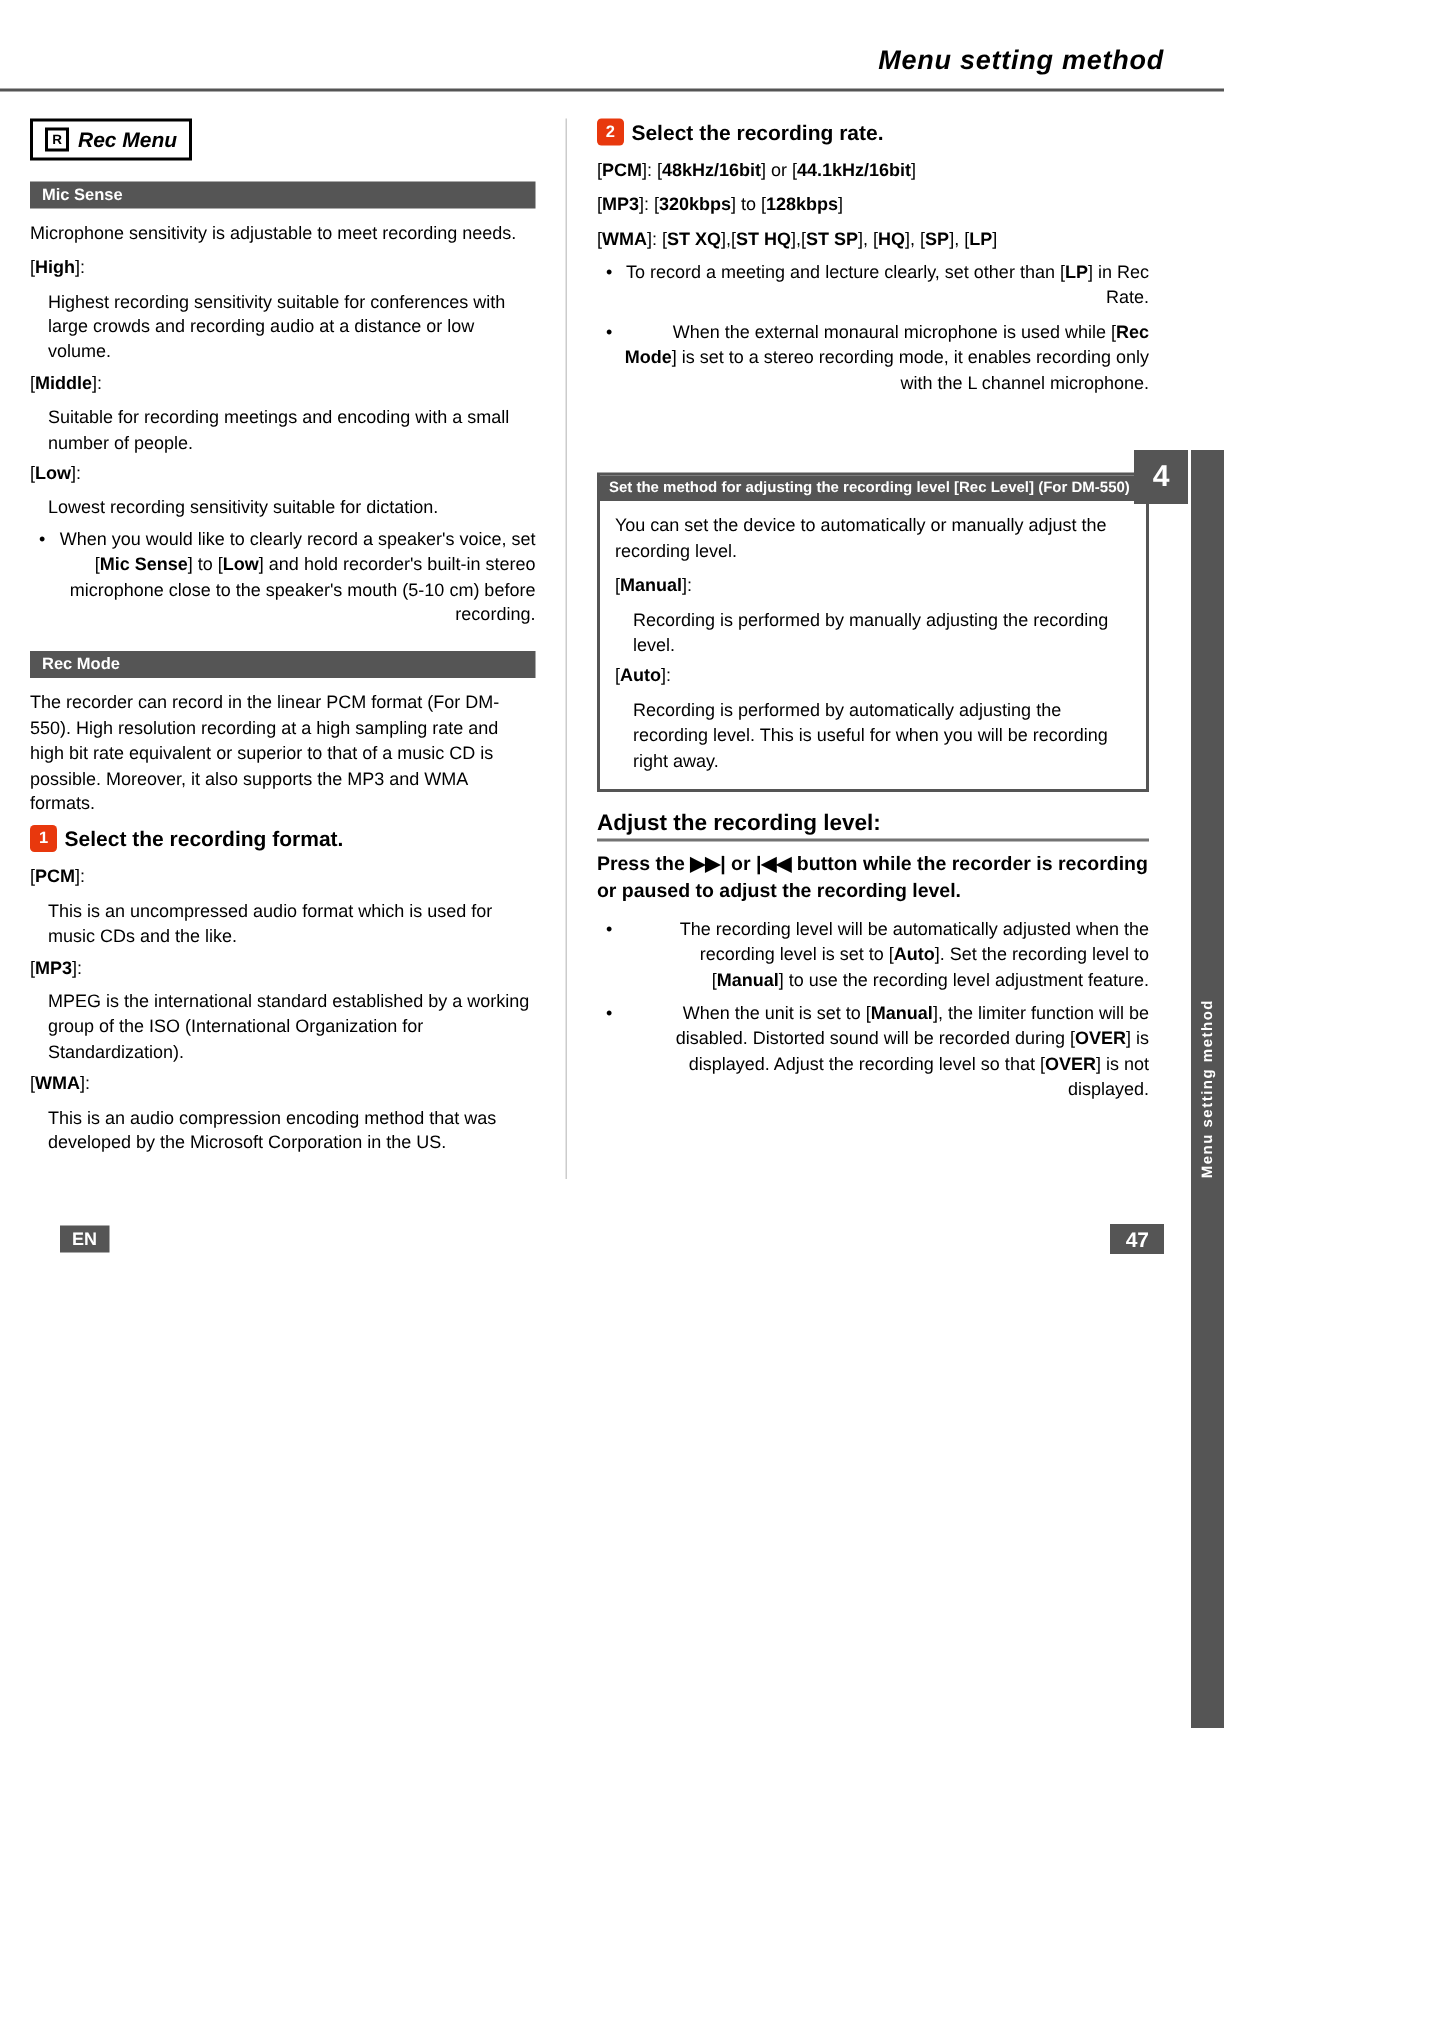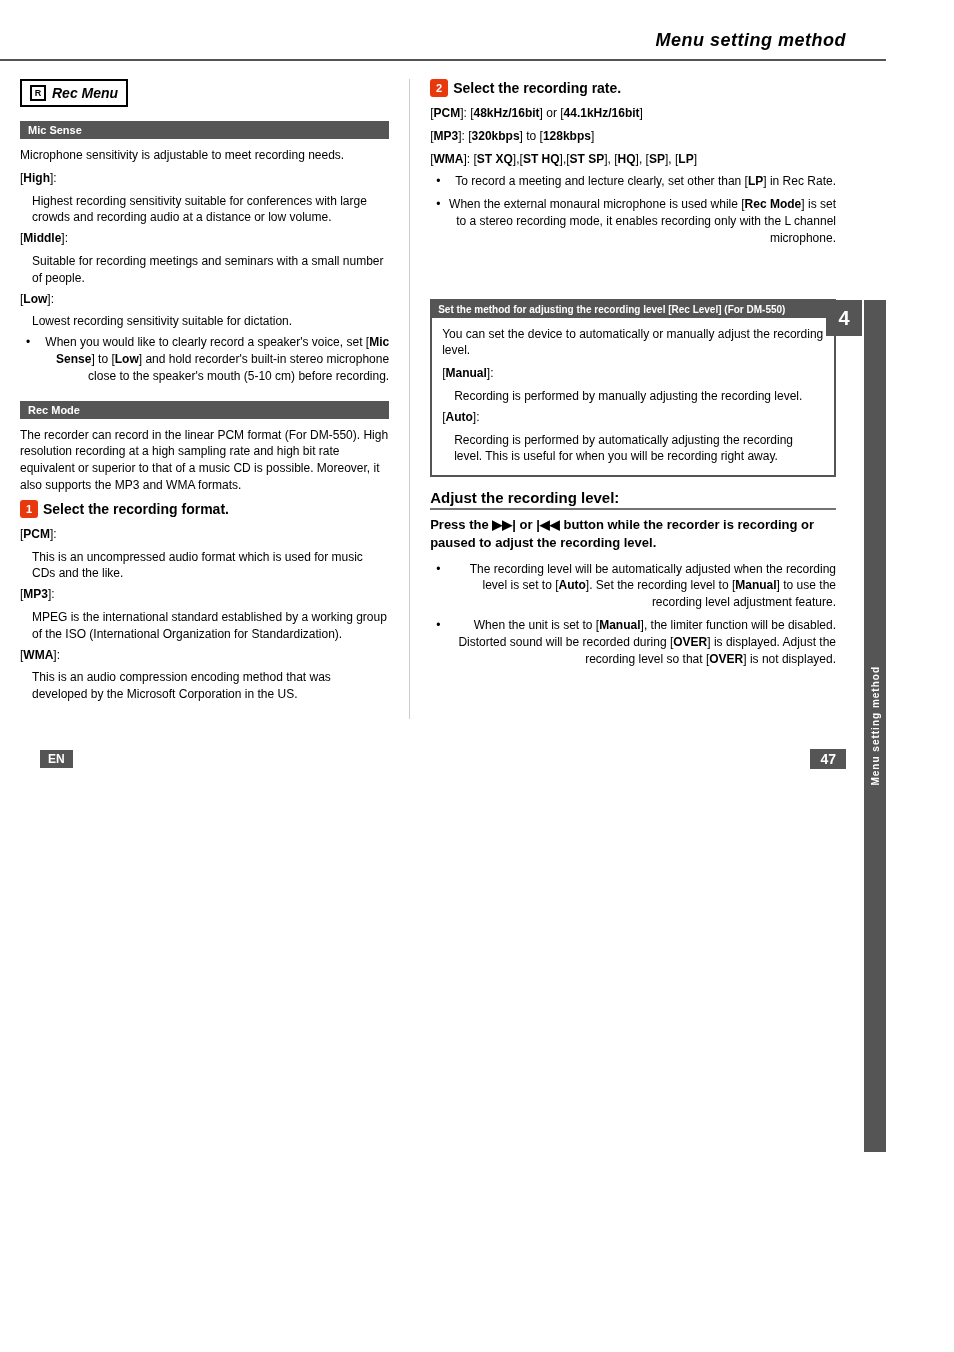--- a/index.html
+++ b/index.html
@@ -7,21 +7,21 @@
       font-family: Arial, sans-serif;
       font-size: 12px;
       background: #fff;
       width: 954px;
       min-height: 1352px;
       color: #000;
       position: relative;
     }
 
     .page-container {
-      width: 886px;
+      width: 816px;
       min-height: 1352px;
       padding: 20px 0 20px 0;
       position: relative;
     }
 
     
     .page-title-bar {
       text-align: right;
       padding: 10px 40px 8px 40px;
       border-bottom: 2px solid #555;
@@ -251,21 +251,21 @@
 
       
       <div class="section-block">
         <div class="section-header">Mic Sense</div>
         <p>Microphone sensitivity is adjustable to meet recording needs.</p>
 
         <p>[<strong>High</strong>]:</p>
         <div class="indent">Highest recording sensitivity suitable for conferences with large crowds and recording audio at a distance or low volume.</div>
 
         <p>[<strong>Middle</strong>]:</p>
-        <div class="indent">Suitable for recording meetings and seminars with a small number of people.</div>
+        <div class="indent">Suitable for recording meetings and encoding with a small number of people.</div>
 
         <p>[<strong>Low</strong>]:</p>
         <div class="indent">Lowest recording sensitivity suitable for dictation.</div>
 
         <div class="bullet-item">
           When you would like to clearly record a speaker's voice, set [<strong>Mic Sense</strong>] to [<strong>Low</strong>] and hold recorder's built-in stereo microphone close to the speaker's mouth (5-10 cm) before recording.
         </div>
       </div>
 
       

